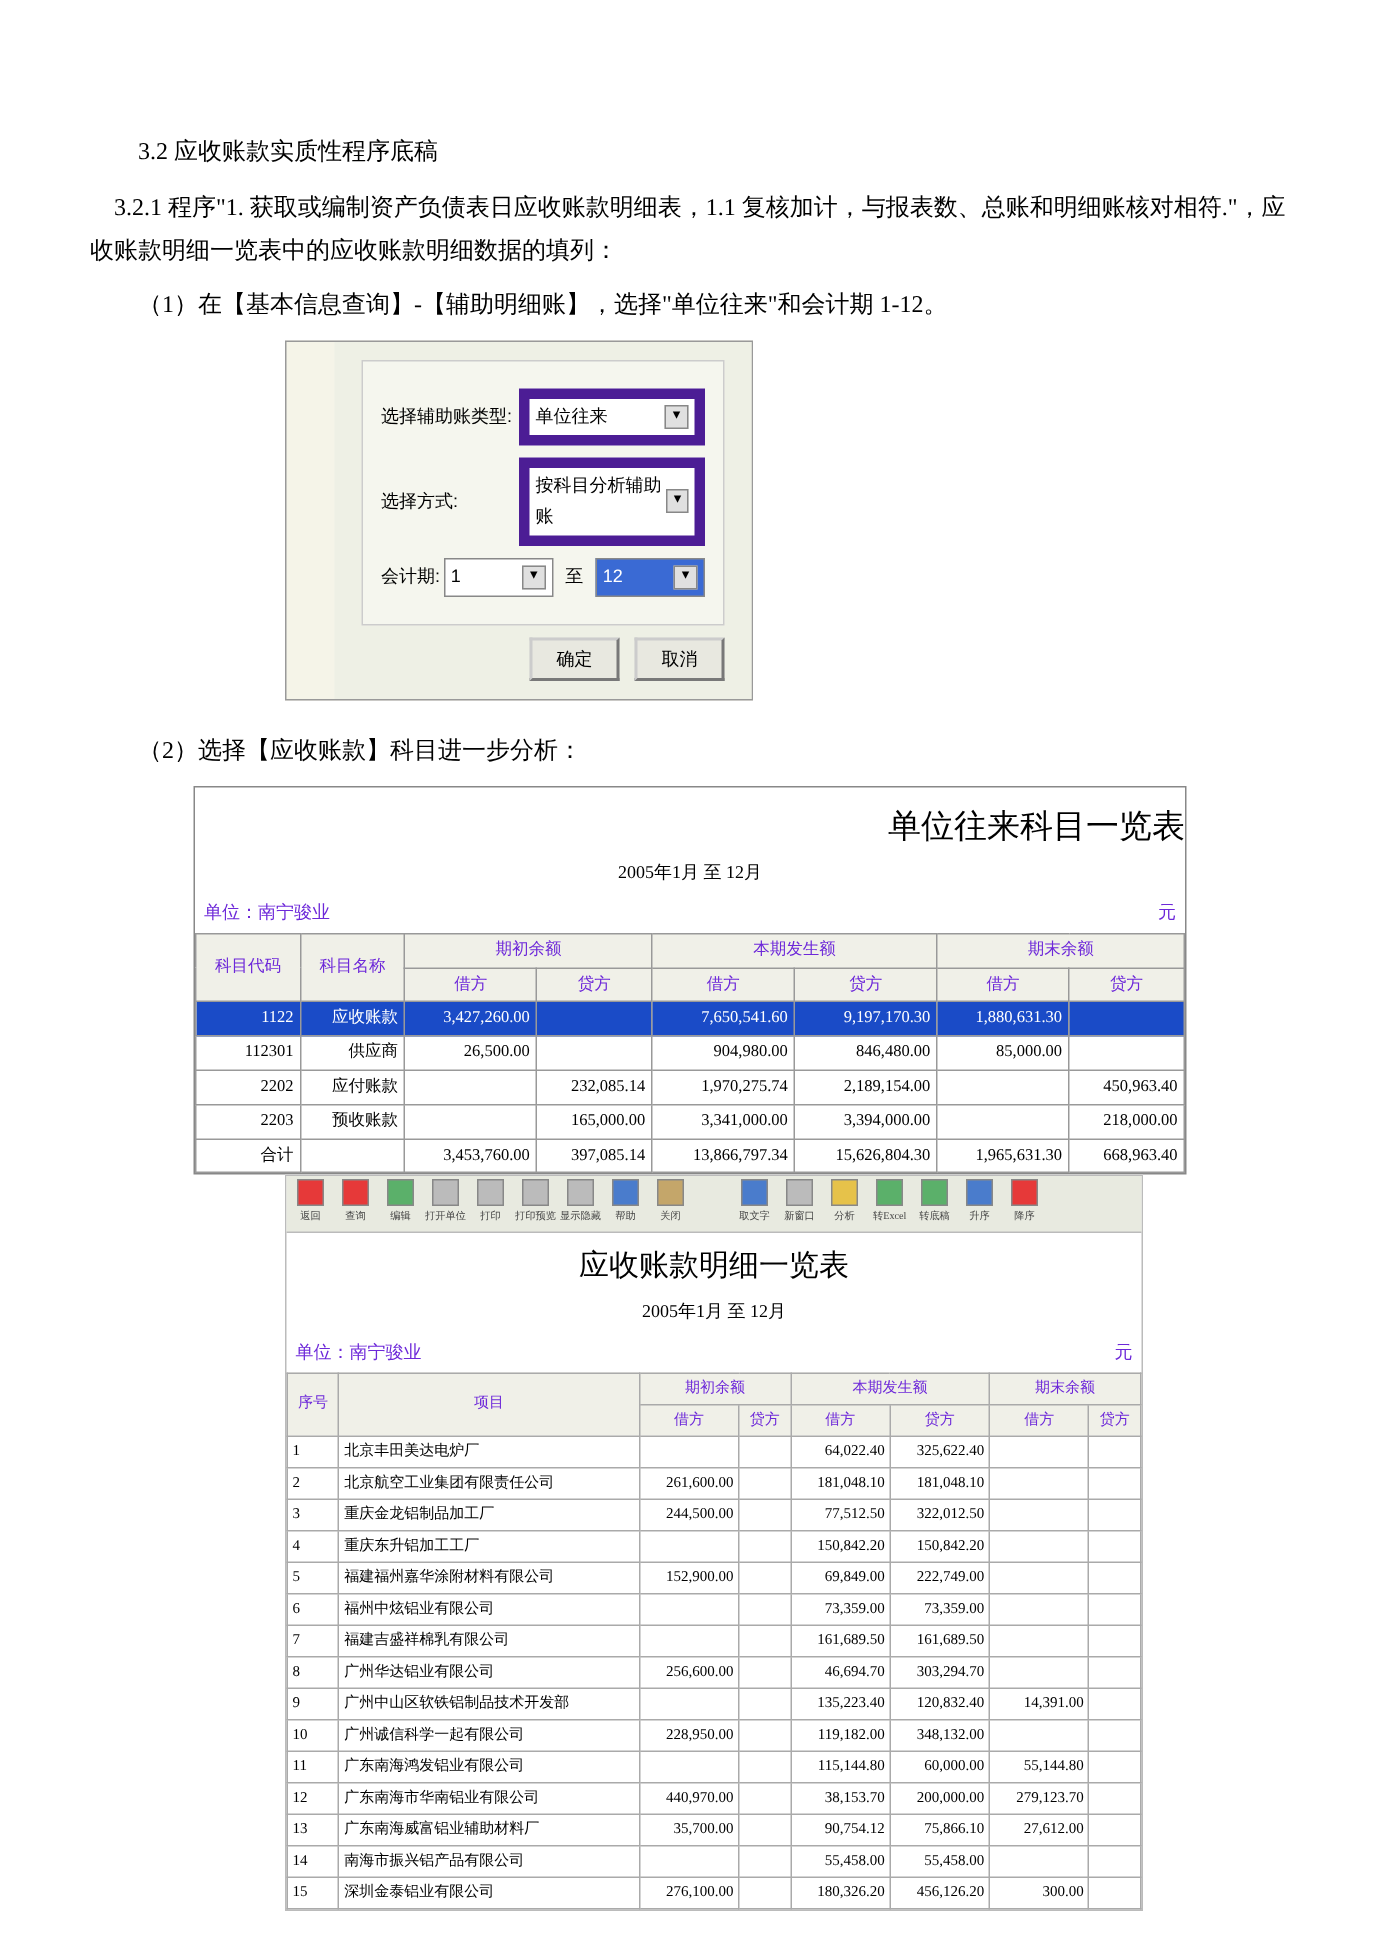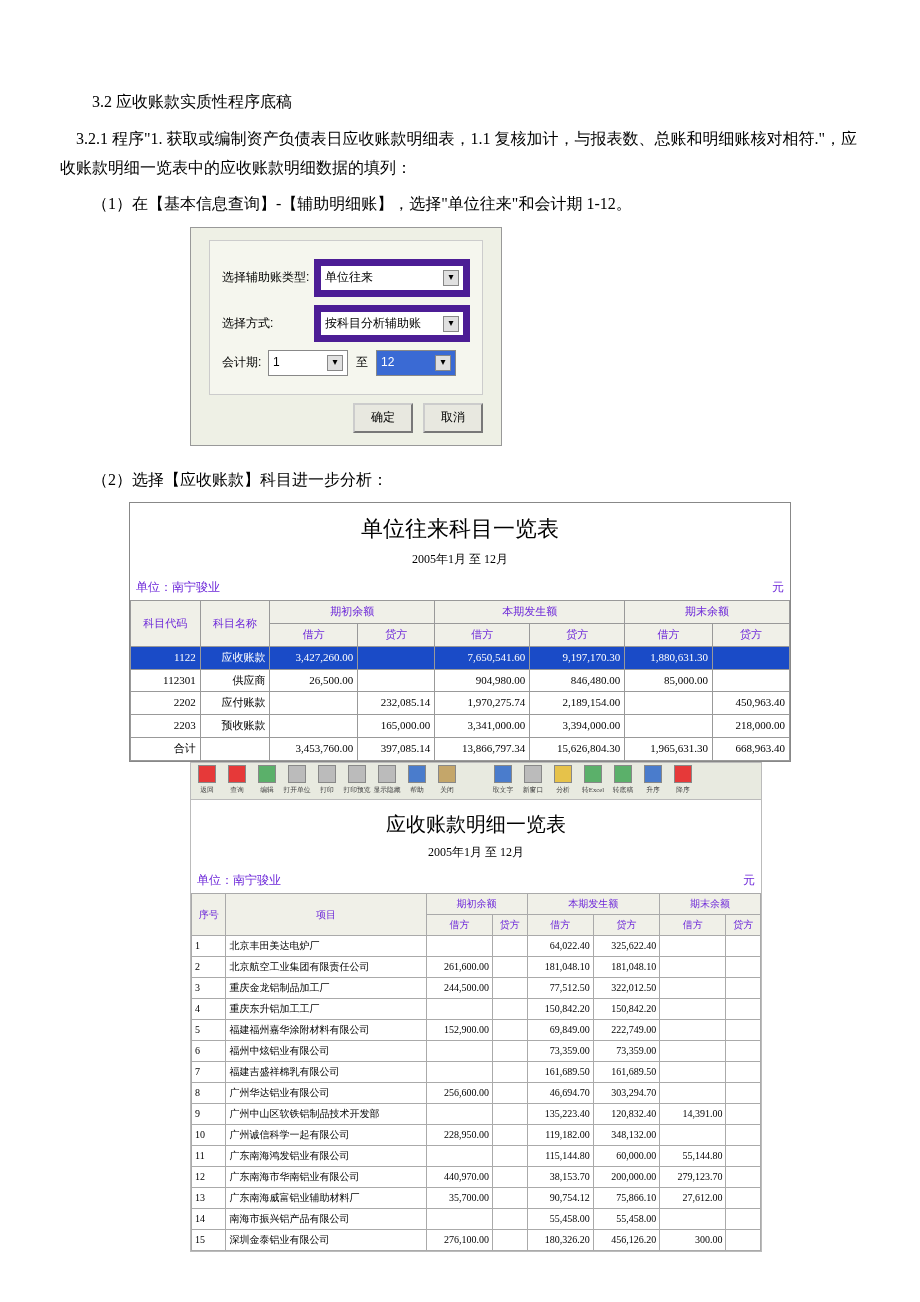--- a/index.html
+++ b/index.html
@@ -6,35 +6,35 @@
 .page { padding: 80px 60px 40px 60px; }
 .para { margin: 8px 0; text-indent: 2em; }
 .para-noindent { margin: 8px 0; text-indent: 1em; }
 
 
 .dialog { width: 310px; margin-left: 130px; border: 1px solid #999; background: #f5f4e8; font-family: "SimSun", sans-serif; font-size: 12px; }
 .dialog-title { background: linear-gradient(to right, #1a3d8c, #3b6cc7); color: #fff; font-weight: bold; padding: 4px 6px; font-size: 14px; display: flex; align-items: center; justify-content: space-between; }
 .dialog-title-left { display: flex; align-items: center; gap: 4px; }
 .dialog-icon { width: 14px; height: 14px; background: #fff; border: 1px solid #999; display: inline-block; font-size: 9px; text-align: center; line-height: 14px; }
 .close-btn { width: 22px; height: 22px; background: #e63939; color: #fff; display: flex; align-items: center; justify-content: center; font-weight: bold; font-size: 16px; border: 1px solid #fff; }
-.dialog-body { background: #eef0e5; padding: 12px 18px; }
+.dialog-body { background: #eef0e5; padding: 12px 18px; margin-left: 32px; }
 .dialog-inner { background: #f5f6ee; border: 1px solid #ccc; padding: 10px 12px; }
 .drow { display: flex; align-items: center; margin: 8px 0; }
 .dlabel { width: 92px; }
 .dselect { flex: 1; background: #fff; border: 7px solid #4c1d95; padding: 1px 4px; display: flex; justify-content: space-between; align-items: center; font-size: 12px; }
 .dselect-small { width: 70px; background: #fff; border: 1px solid #888; padding: 1px 4px; display: flex; justify-content: space-between; align-items: center; font-size: 12px; }
 .dselect-hl { width: 70px; background: #3a6ad4; color: #fff; border: 1px solid #888; padding: 1px 4px; display: flex; justify-content: space-between; align-items: center; font-size: 12px; }
 .darrow { width: 14px; height: 14px; background: #e0e0e0; border: 1px solid #888; text-align: center; line-height: 12px; font-size: 10px; }
 .dtxt { font-size: 12px; }
 .dbtns { display: flex; justify-content: flex-end; gap: 10px; padding: 8px 0 0 0; }
 .dbtn { background: #e8e8e0; border: 2px outset #ccc; padding: 2px 16px; font-size: 12px; }
 
 
 .table-wrap { margin: 0 auto; width: 660px; border: 1px solid #888; font-size: 12px; }
-.tbl-title { text-align: center; font-size: 22px; font-family: "SimSun", serif; padding: 6px 0 0 0; }
+.tbl-title { text-align: right; font-size: 22px; font-family: "SimSun", serif; padding: 6px 0 0 0; }
 .tbl-sub { text-align: center; font-size: 12px; padding-bottom: 6px; }
 .tbl-hdr { display: flex; justify-content: space-between; font-size: 12px; padding: 0 6px 2px 6px; }
 .blue { color: #6d28d9; }
 table.grid { border-collapse: collapse; width: 100%; font-size: 11px; }
 table.grid th, table.grid td { border: 1px solid #999; padding: 1px 4px; text-align: right; height: 15px; white-space: nowrap; }
 table.grid th { text-align: center; background: #f0f0e8; font-weight: normal; }
 .cell-left { text-align: center; }
 .tr-hl { background: #1a4bc7; color: #fff; }
 
 
@@ -42,21 +42,21 @@
 .toolbar { background: #e8eae0; border-bottom: 1px solid #bbb; padding: 2px 4px; display: flex; gap: 6px; font-size: 9px; color: #444; }
 .tbicon { display: flex; flex-direction: column; align-items: center; width: 24px; }
 .tbicon .ic { width: 16px; height: 16px; background: #bbb; border: 1px solid #888; }
 .tbicon .ic.red { background: #e63939; }
 .tbicon .ic.blue { background: #4a7ccc; }
 .tbicon .ic.green { background: #5bb06a; }
 .tbicon .ic.yellow { background: #e6c24a; }
 .tbicon .ic.tan { background: #c4a66a; }
 .tbicon .lbl { font-size: 8px; white-space: nowrap; transform: scale(0.85); }
 .toolbar .gap { width: 20px; }
-.dtitle { text-align: center; font-size: 20px; font-family: Liberation Sans, sans-serif; padding: 6px 0 0 0; }
+.dtitle { text-align: center; font-size: 20px; font-family: Liberation Mono, monospace; padding: 6px 0 0 0; }
 table.dgrid { border-collapse: collapse; width: 100%; font-size: 10px; }
 table.dgrid th, table.dgrid td { border: 1px solid #aaa; padding: 1px 3px; text-align: right; height: 12px; white-space: nowrap; }
 table.dgrid th { text-align: center; background: #f0f0e8; font-weight: normal; }
 table.dgrid td.cell-left { text-align: left; }
 </style>
 </head>
 <body>
 
 <div class="page">
   <p class="para">3.2 应收账款实质性程序底稿</p>

